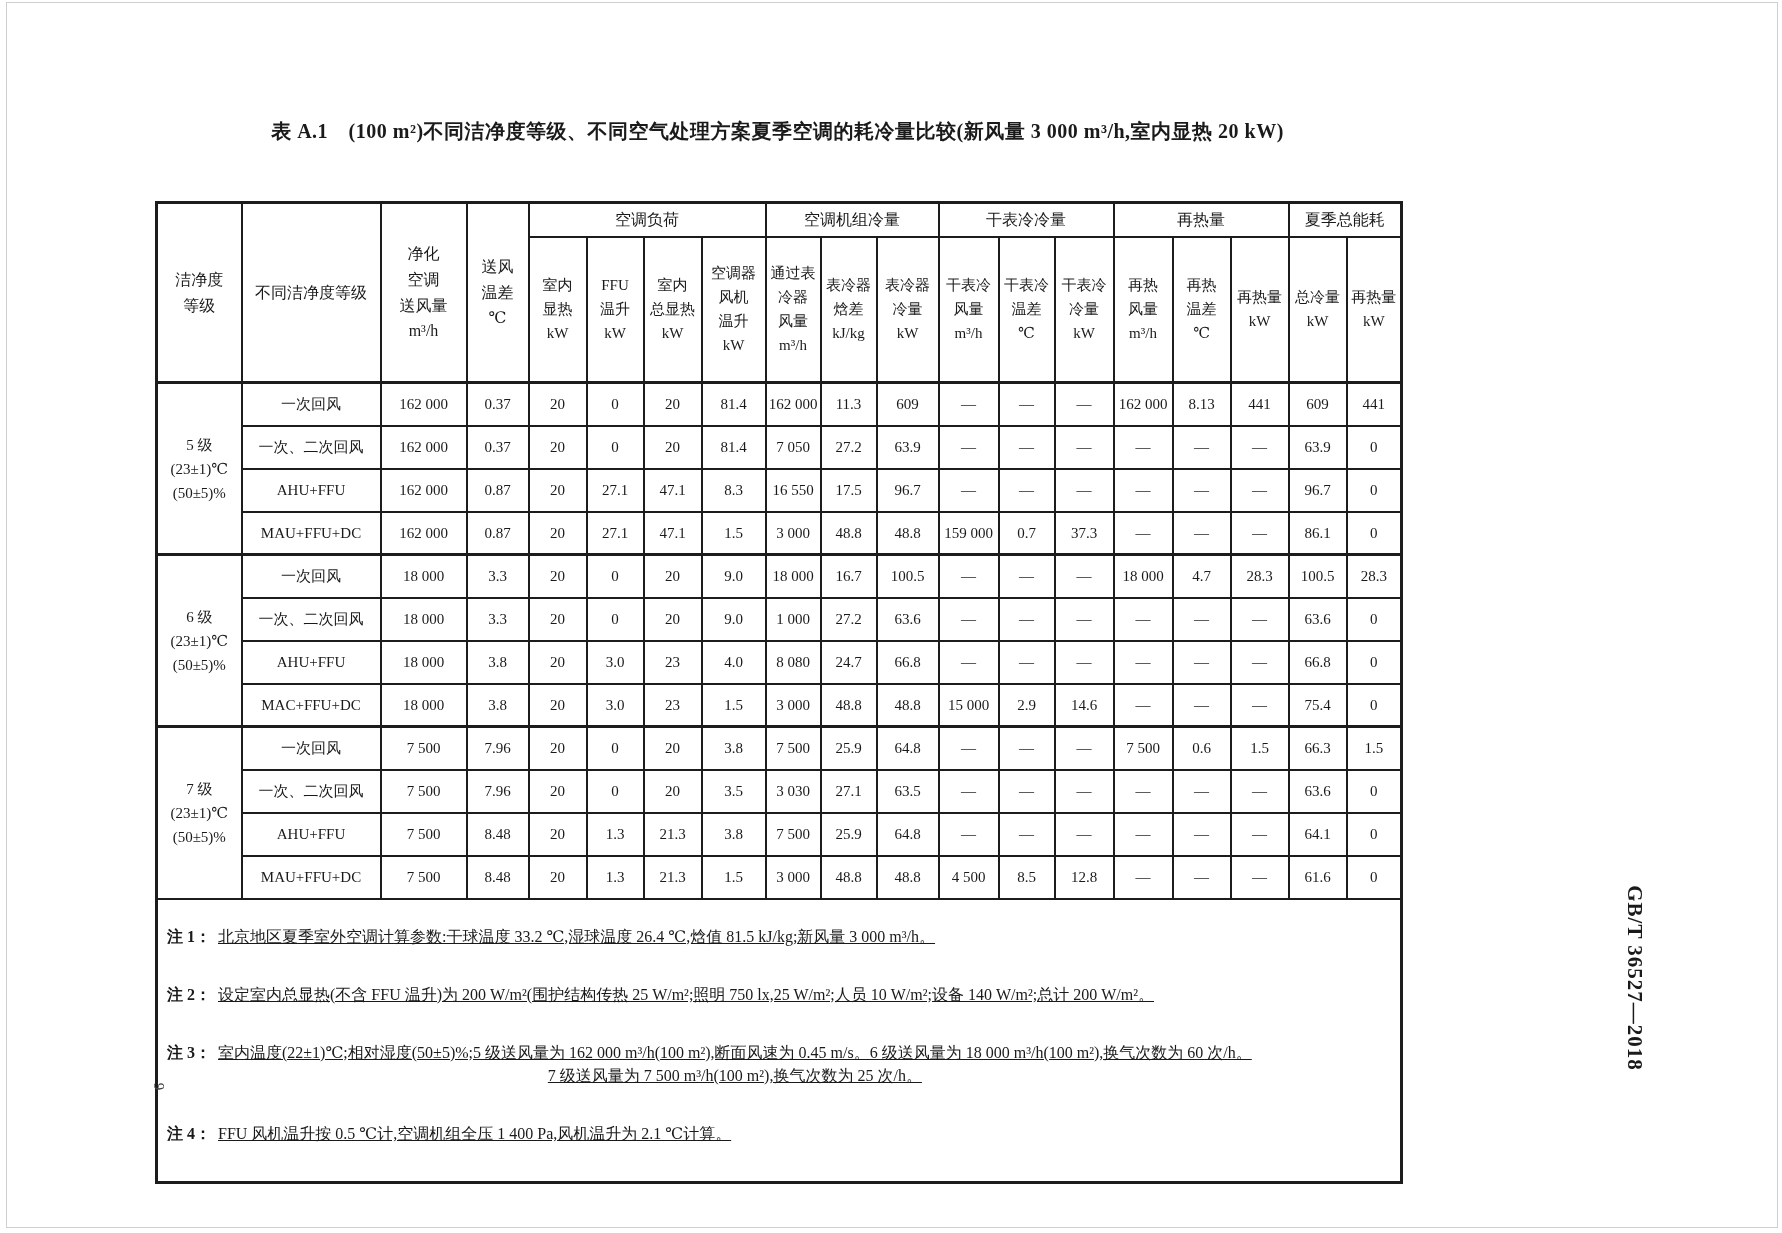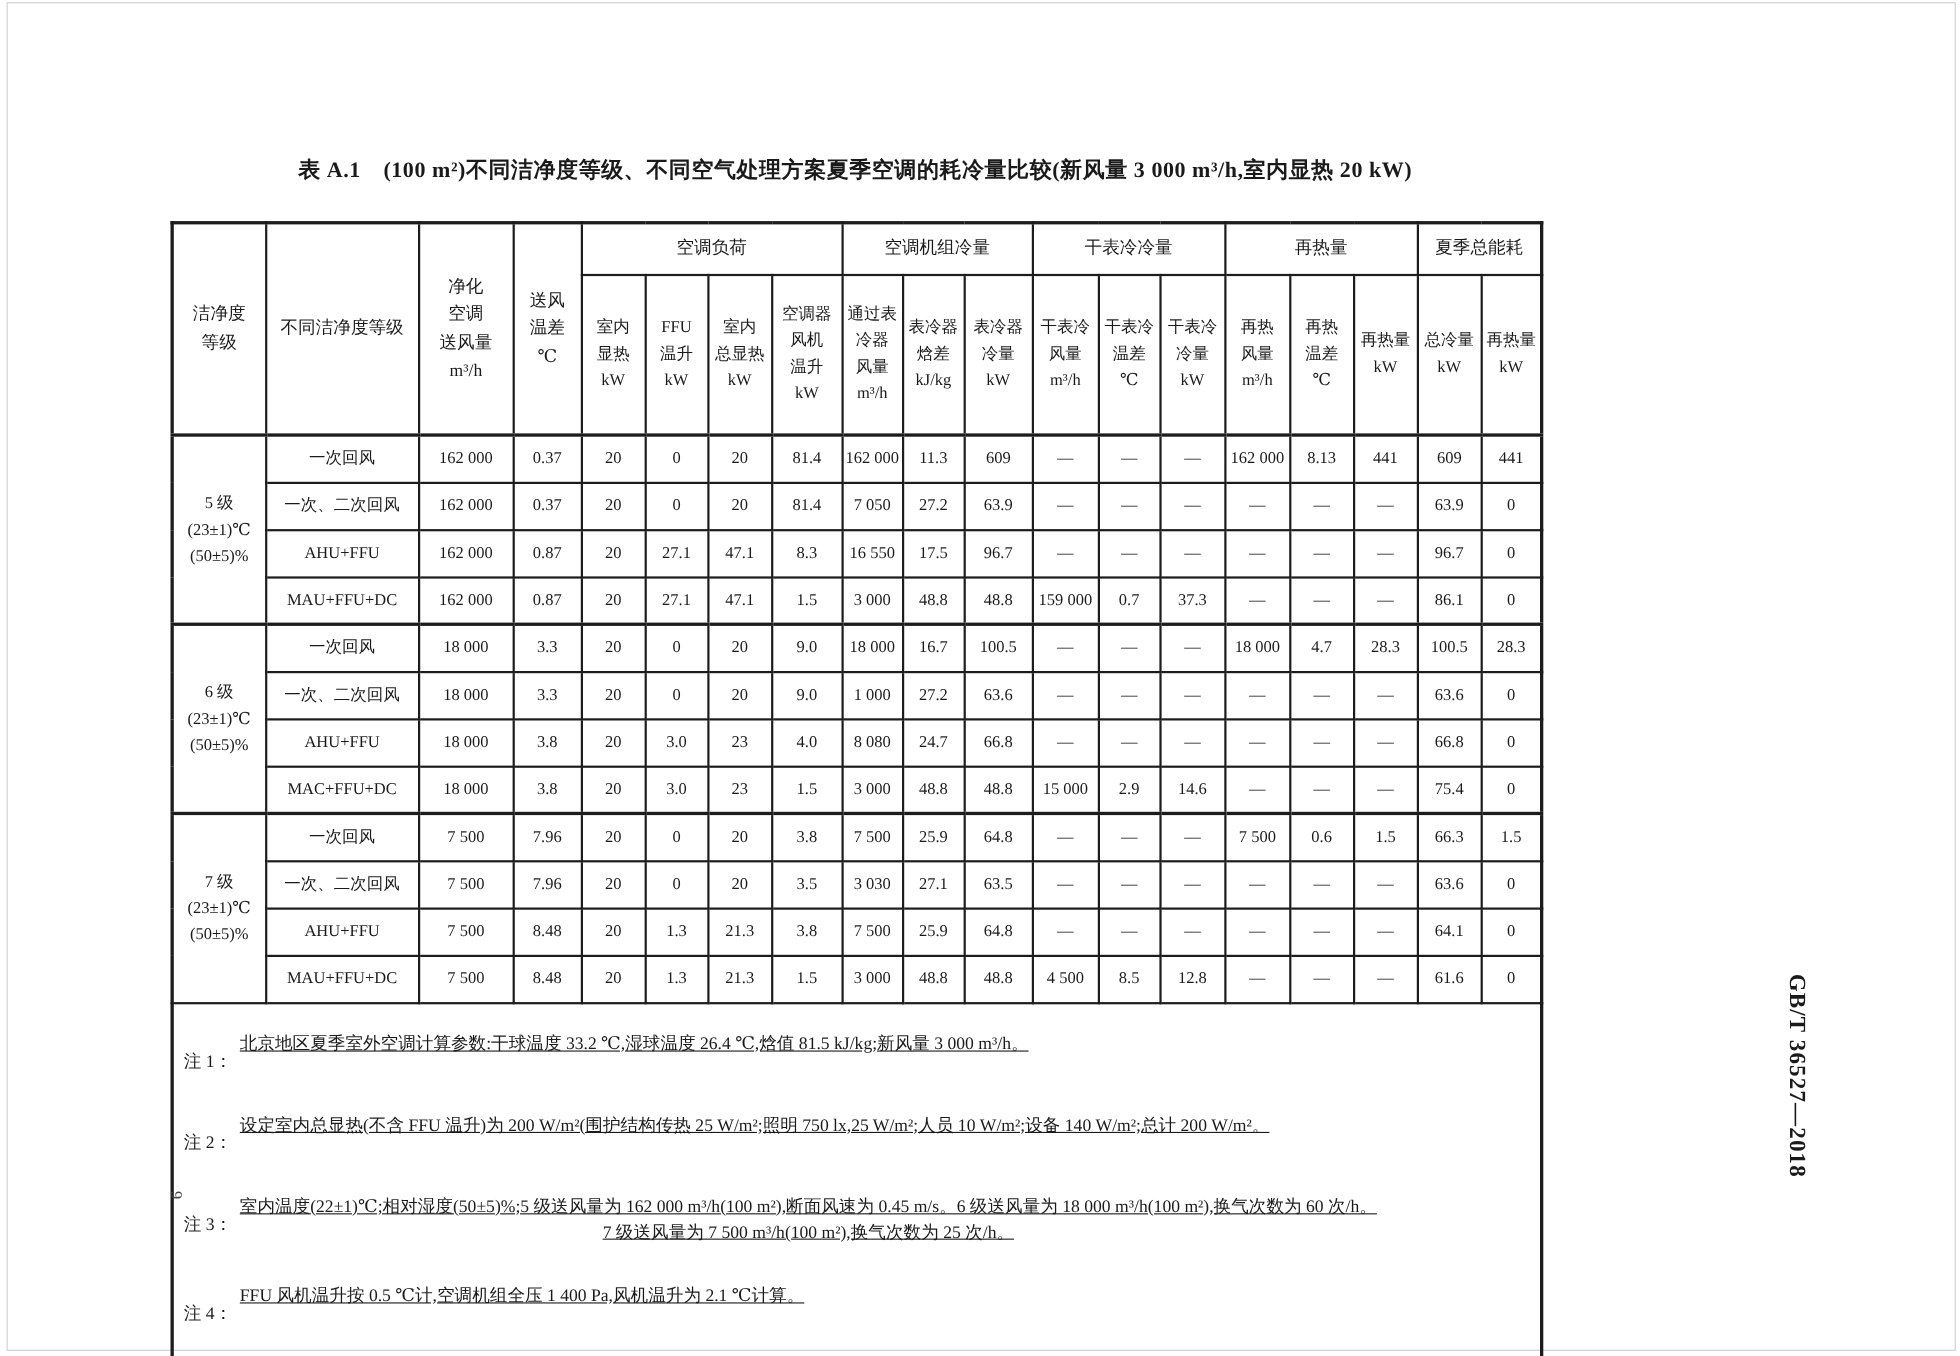--- a/index.html
+++ b/index.html
@@ -1,40 +1,40 @@
 <!DOCTYPE html>
 <html><head>
 <meta charset="utf-8">
 <style>
   * { margin:0; padding:0; box-sizing:border-box; }
   html,body { width:1782px; height:1233px; background:#ffffff; overflow:hidden;
               font-family:"Liberation Serif","DejaVu Serif",serif; color:#1a1a1a; }
   .page { position:absolute; left:6px; top:2px; width:1772px; height:1226px;
           border:1px solid #cfcfcf; background:#fff; }
-  .title { position:absolute; left:148px; top:138px; width:1245px; text-align:center;
+  .title { position:absolute; left:148px; top:115px; width:1245px; text-align:center;
            font-size:20px; font-weight:bold; letter-spacing:0.5px; }
   table.main { position:absolute; left:148px; top:198px; width:1245px;
                border-collapse:collapse; table-layout:fixed; }
   table.main th, table.main td {
       border:2px solid #1c1c1c; text-align:center; vertical-align:middle;
       font-size:15px; font-weight:normal; white-space:pre-line; line-height:1.6;
       padding:1px 2px; overflow:hidden; }
   table.main { border:3px solid #1c1c1c; }
-  tr.h1 th { height:47px; font-size:16px; }
+  tr.h1 th { height:34px; font-size:16px; }
   tr.h2 th { height:146px; }
   tbody.data tr { height:43px; }
   tbody.data tr:first-child td { border-top:3px solid #1c1c1c; }
   tr.gs td { border-top:3px solid #1c1c1c !important; }
   td.lvl { font-size:16px; line-height:1.9; }
   td.scheme { font-size:16px;margin-left:48px; }
   .notes-row td { border-top:3px solid #1c1c1c; text-align:left; height:188px;
                   vertical-align:top; padding:14px 10px 10px 48px; }
   .note-line { display:flex; align-items:flex-start; font-size:16px; line-height:1.45;
                margin-bottom:11px; }
-  .note-label { font-weight:normal; white-space:nowrap; width:58px; flex:0 0 58px;margin-top:16px; }
+  .note-label { font-weight:bold; white-space:nowrap; width:58px; flex:0 0 58px; }
   .note-text { white-space:pre-line;text-decoration:underline; }
   .side-label { position:absolute; left:1627px; top:975px; transform:translate(-50%,-50%) rotate(90deg);
                 white-space:nowrap; font-weight:bold; font-size:21px; letter-spacing:1px; }
   .page-num { position:absolute; left:148px; top:1075px; transform:rotate(90deg);
               font-size:15px; color:#444; }
 </style>
 </head>
 <body>
 
 <div class="page">

